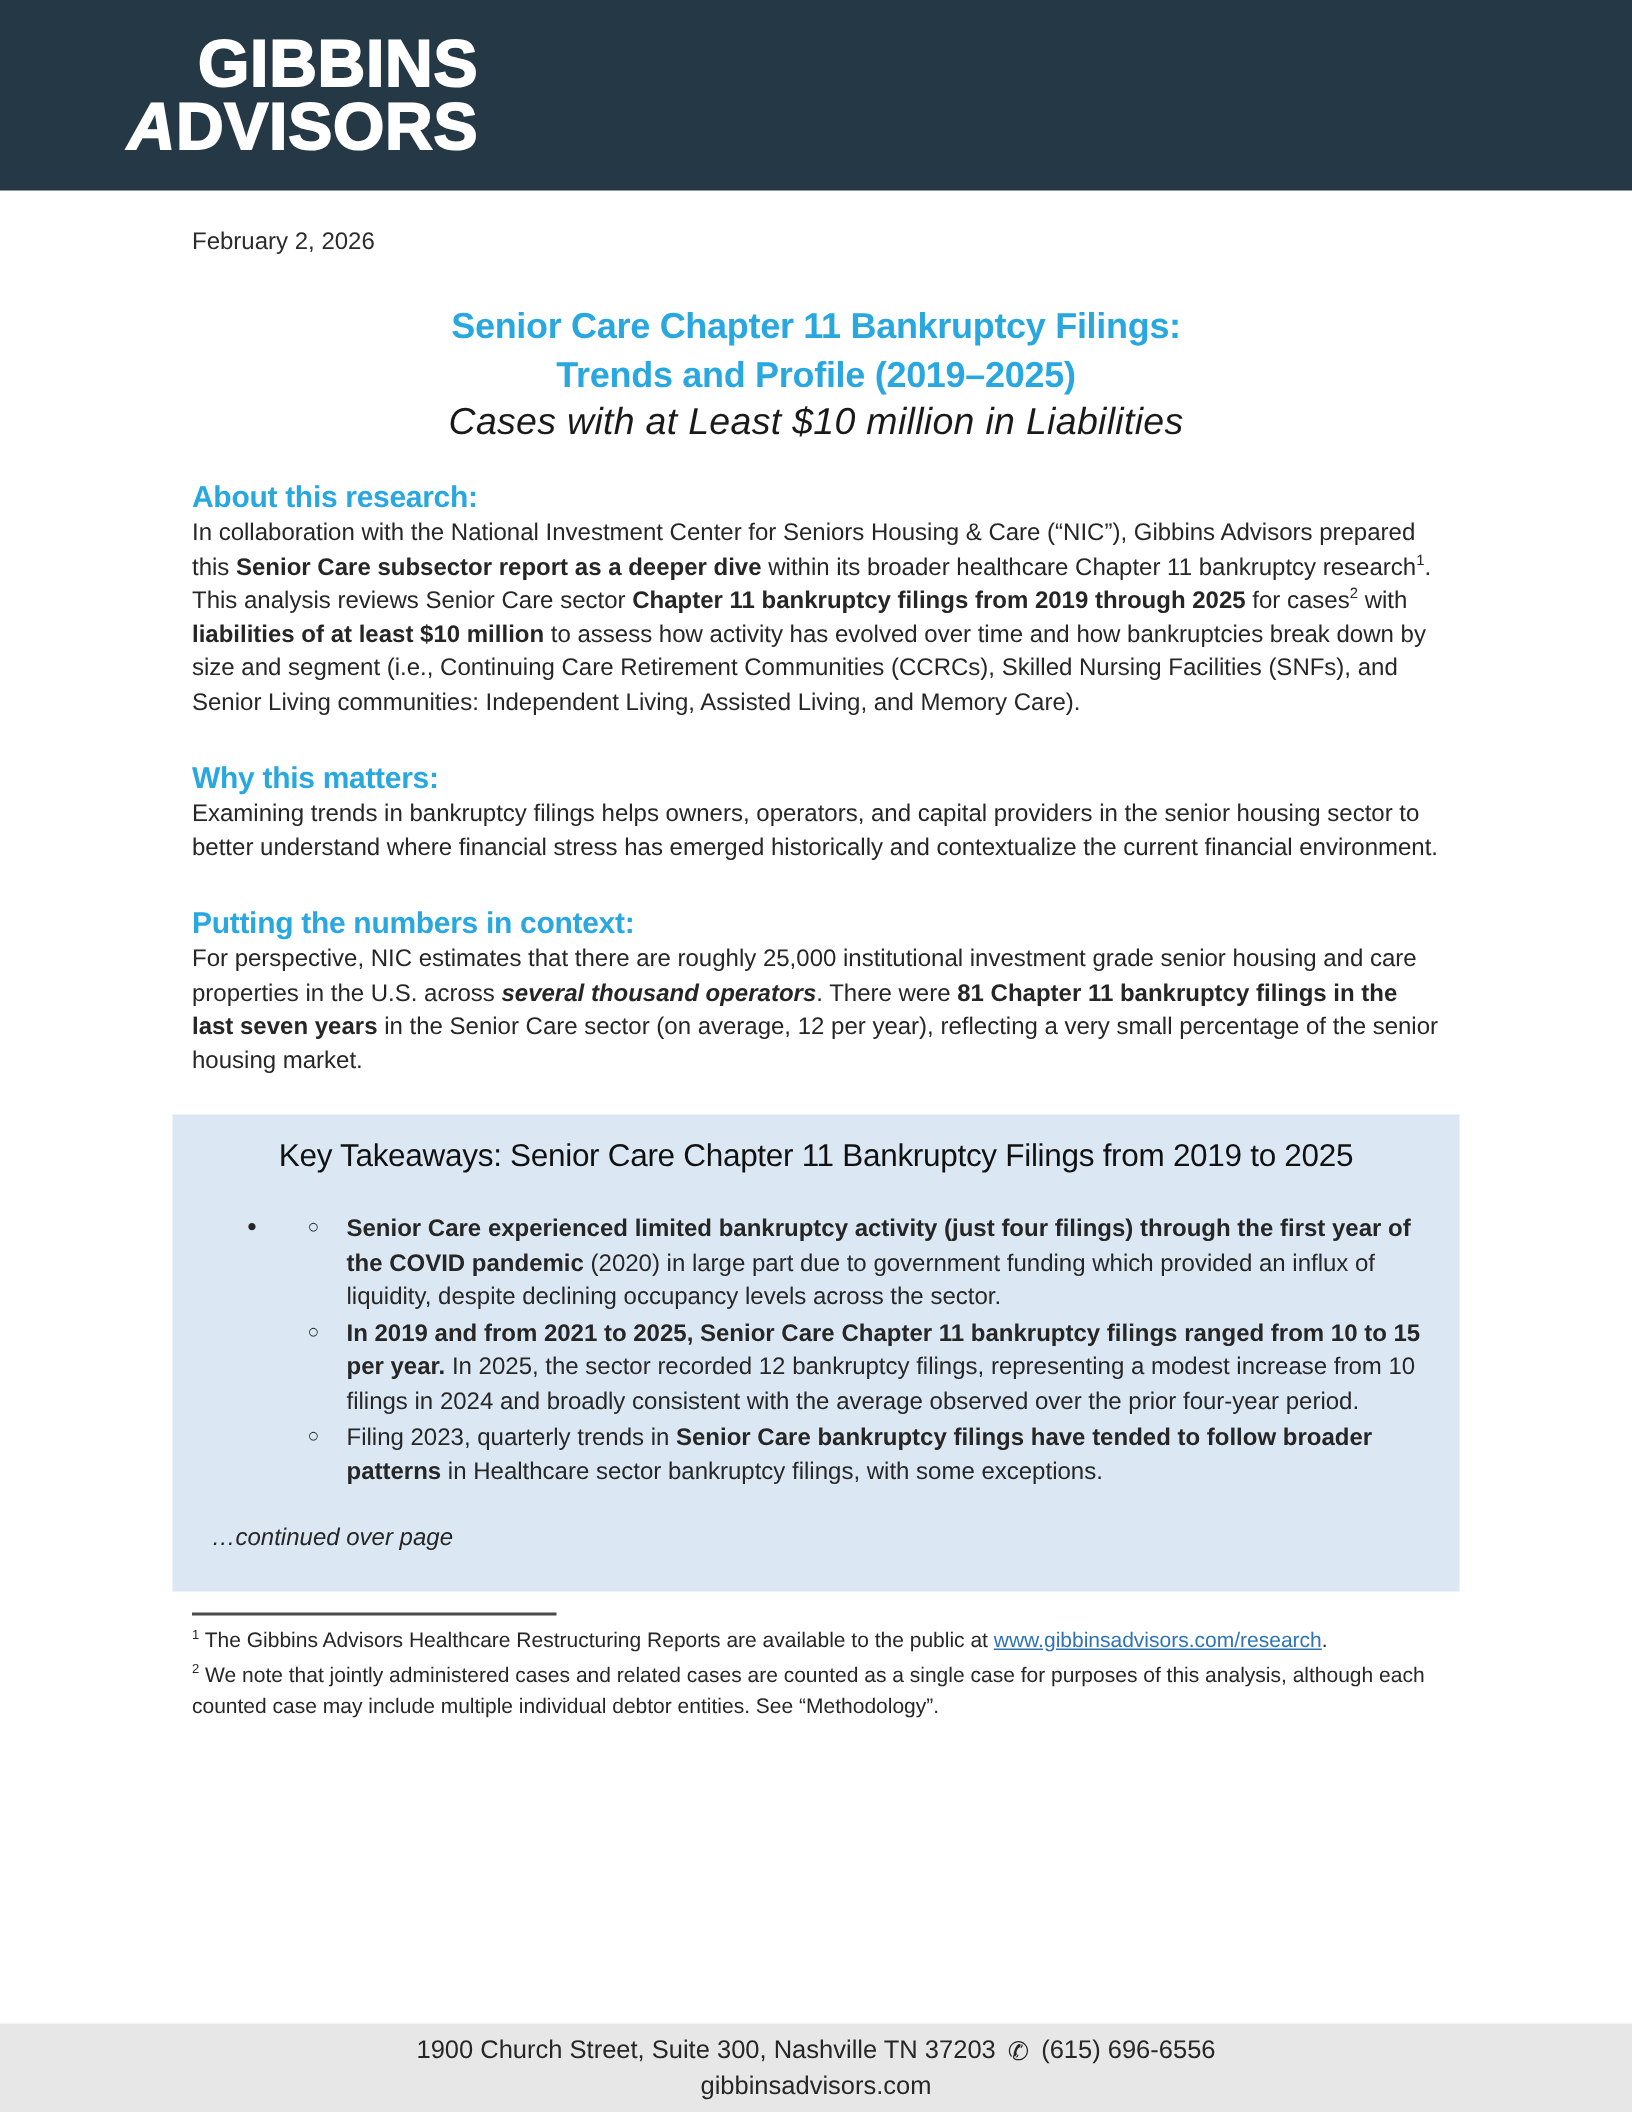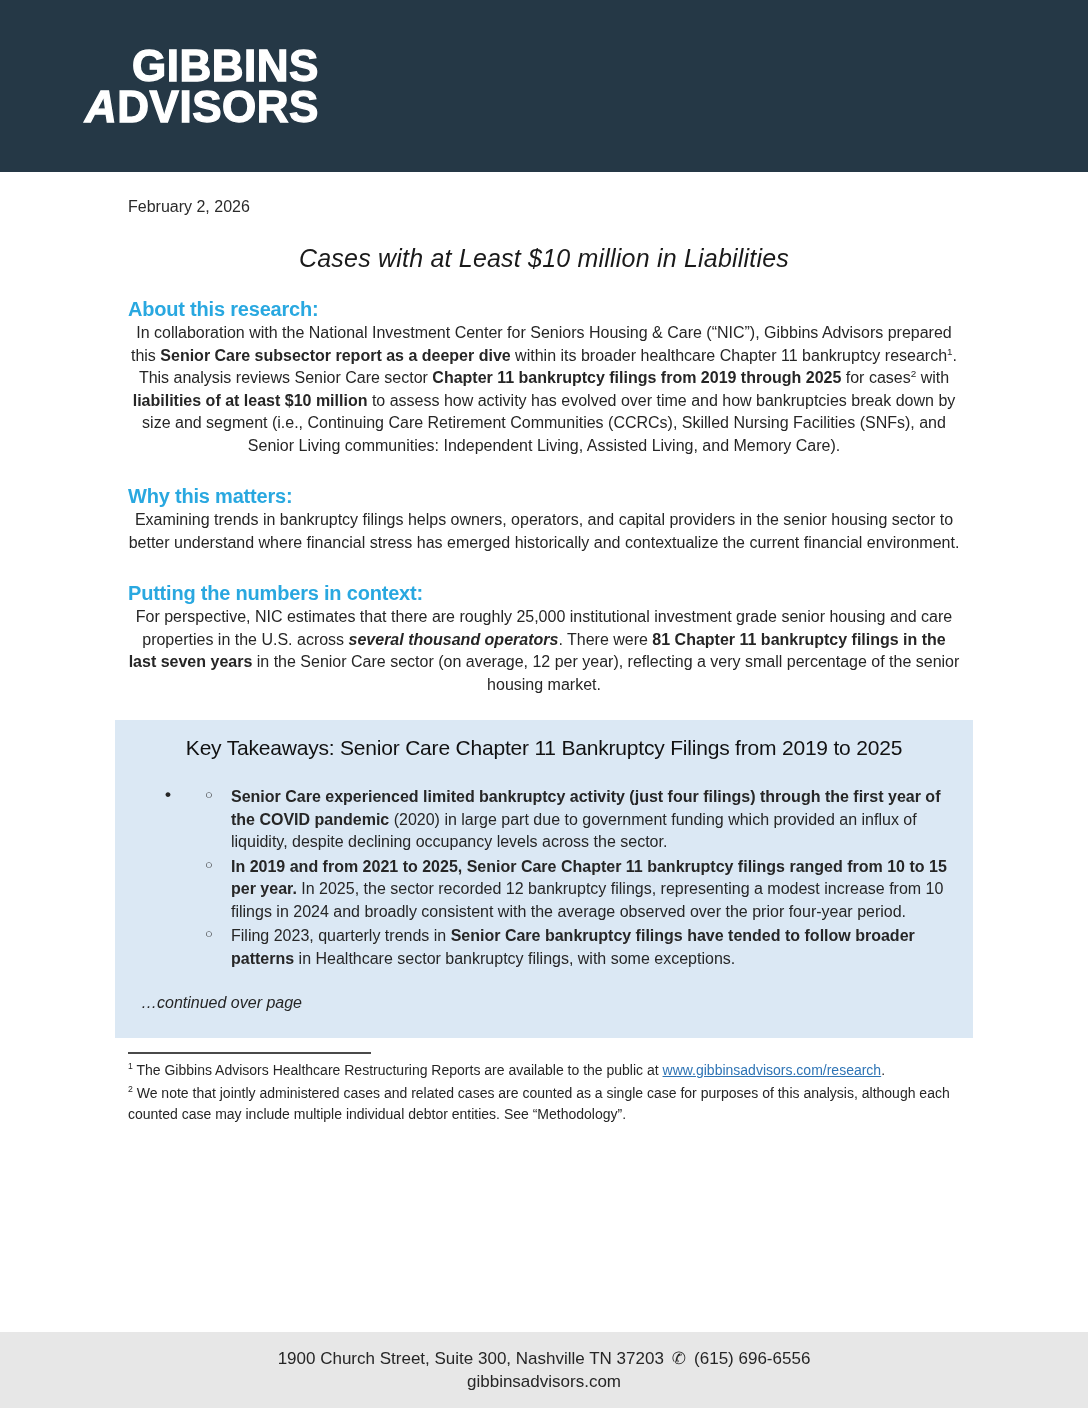--- a/index.html
+++ b/index.html
@@ -2,21 +2,21 @@
 <html><head>
 <meta charset="utf-8">
 <style>
   * { box-sizing: border-box; }
   html, body { margin: 0; padding: 0; background: #ffffff; }
   .page {
     width: 1088px; height: 1408px; position: relative; overflow: hidden;
     background: #ffffff; font-family: "Liberation Sans", sans-serif; color: #262626;
   }
   
-  .masthead { height: 172px; background: #253846; display: flex; align-items: center; }
+  .masthead { height: 127px; background: #253846; display: flex; align-items: center; }
   .logo {
     margin-left: 85px; text-align: right; color: #ffffff; font-weight: 700;
     font-size: 44px; line-height: 0.94; letter-spacing: 0.5px;
     -webkit-text-stroke: 1.3px #ffffff;
   }
   .logo-line2::first-letter { font-style: italic; }
   
   .content { padding: 0 128px; }
   .date { margin: 24px 0 0; font-size: 16px; line-height: 22px; color: #2b2b2b; }
   .title-block { text-align: center; margin-top: 28px; }
@@ -25,21 +25,21 @@
     letter-spacing: -0.2px; color: #29A8E0;
   }
   .doc-subtitle {
     margin: 2px 0 0; font-size: 25px; line-height: 24px; font-style: italic;
     font-weight: 500; color: #1a1a1a; letter-spacing: 0.2px;
   }
   .section-heading {
     margin: 26px 0 0; font-size: 20px; line-height: 26px; font-weight: 700;
     color: #29A8E0; letter-spacing: -0.2px;
   }
-  .body-text { margin: 0; font-size: 16px; line-height: 22.5px; color: #262626; text-align: center; }
+  .body-text { margin: 0; font-size: 16px; line-height: 22.5px; color: #262626; }
   .b { font-weight: 700; }
   .i { font-style: italic; }
   .blue { color: #29A8E0; }
   sup { font-size: 0.62em; line-height: 0; }
   .link { color: #2E74B5; text-decoration: underline; cursor: pointer; }
   
   .takeaways-box {
     background: #DBE8F4; margin: 24px -13px 0; padding: 14px 26px 24px;
   }
   .takeaways-title {
@@ -55,21 +55,21 @@
   .sub-bullets > li::before {
     content: "○"; position: absolute; left: 2px; top: 1px; font-size: 13px; color: #262626;
   }
   .continued { margin: 22px 0 0; font-size: 16px; line-height: 22px; font-style: italic; color: #262626; }
   
   .footnote-rule { width: 243px; height: 0; border-top: 2px solid #4a4a4a; margin-top: 14px; }
   .footnote { margin: 6px 0 0; font-size: 14px; line-height: 21px; color: #262626; }
   .footnote + .footnote { margin-top: 2px; }
   
   .page-footer {
-    position: absolute; left: 0; bottom: 0; width: 100%; height: 76px;
+    position: absolute; left: 0; bottom: 0; width: 100%; height: 59px;
     background: #E7E7E7; display: flex; flex-direction: column;
     justify-content: center; align-items: center; gap: 3px;
     font-size: 17px; color: #262626;
   }
   .footer-line { display: flex; align-items: center; gap: 8px; }
 </style>
 </head>
 <body>
 
 <div class="page">
@@ -79,20 +79,24 @@
       <div class="logo-line1">GIBBINS</div>
       <div class="logo-line2">ADVISORS</div>
     </div>
   </header>
 
   <main class="content">
 
     <p class="date">February 2, 2026</p>
 
     <div class="title-block">
+      <h1 class="doc-title">
+        <span>Senior Care Chapter 11 Bankruptcy Filings:</span><br>
+        <span>Trends and Profile (2019–2025)</span>
+      </h1>
       <p class="doc-subtitle">Cases with at Least $10 million in Liabilities</p>
     </div>
 
     <section>
       <h2 class="section-heading">About this research:</h2>
       <p class="body-text"><span>In collaboration with the National Investment Center for Seniors Housing &amp; Care (“NIC”), Gibbins Advisors prepared this </span><span class="b">Senior Care subsector report as a deeper dive</span><span> within its broader healthcare Chapter 11 bankruptcy research</span><sup>1</sup><span>. This analysis reviews Senior Care sector </span><span class="b">Chapter 11 bankruptcy filings from 2019 through 2025</span><span> for cases</span><sup>2</sup><span> with </span><span class="b">liabilities of at least $10 million</span><span> to assess how activity has evolved over time and how bankruptcies break down by size and segment (i.e., Continuing Care Retirement Communities (CCRCs), Skilled Nursing Facilities (SNFs), and Senior Living communities: Independent Living, Assisted Living, and Memory Care).</span></p>
     </section>
 
     <section>
       <h2 class="section-heading">Why this matters:</h2>

